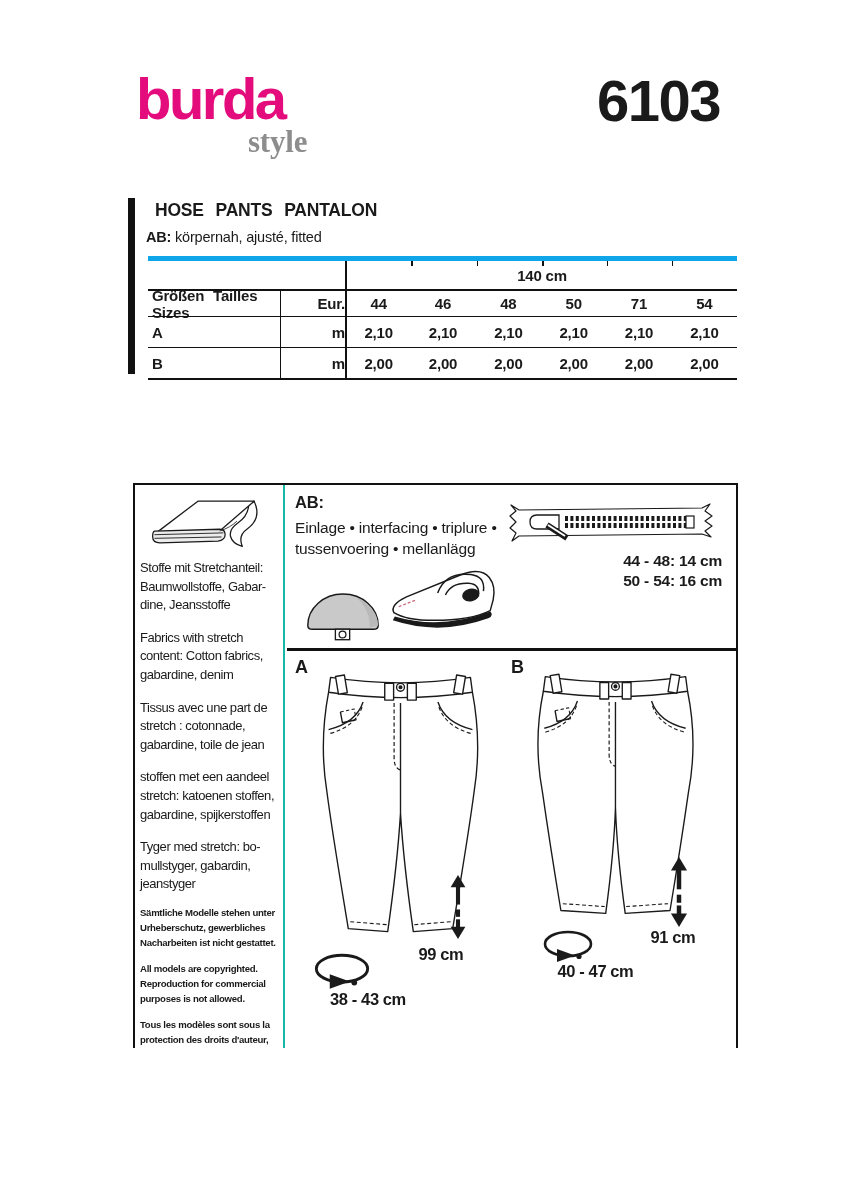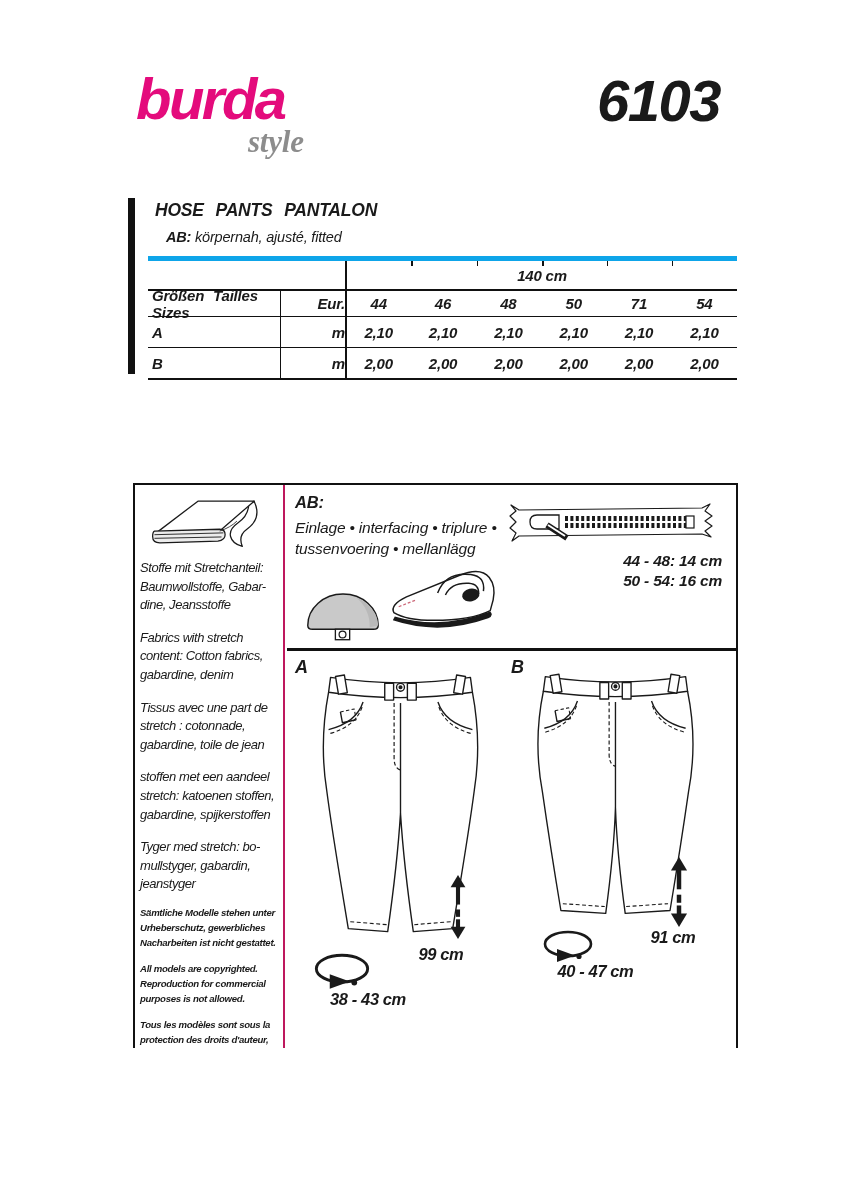--- a/index.html
+++ b/index.html
@@ -1,17 +1,17 @@
 <!DOCTYPE html>
 <html><head>
 <meta charset="utf-8">
 <style>
   html,body{margin:0;padding:0;background:#fff;}
   .page{position:relative;width:868px;height:1048px;background:#fff;overflow:hidden;
-        font-family:"Liberation Sans",sans-serif;color:#1a1a1a;letter-spacing:-0.2px;font-style:italic;}
+        font-family:"Liberation Sans",sans-serif;color:#1a1a1a;letter-spacing:-0.2px;}
   .abs{position:absolute;}
   
   .logo-main{font-size:58px;font-weight:bold;color:#e40b7c;letter-spacing:-2.5px;line-height:1;}
   .logo-sub{font-family:"Liberation Serif",serif;font-weight:bold;color:#8d8d8d;font-size:31px;line-height:1;}
   .pattern-number{font-size:58px;font-weight:bold;letter-spacing:-1.5px;text-align:left;line-height:1;}
   .title-bar{background:#111;}
   .doc-title{font-size:17.5px;font-weight:bold;word-spacing:7px;letter-spacing:-0.2px;}
   .doc-subtitle{font-size:14.5px;}
   .doc-subtitle b{font-weight:bold;}
   
@@ -21,21 +21,21 @@
   .r1{height:28px;} .r2{height:25px;border-top:2px solid #111;} .r3{height:30px;border-top:1.8px solid #111;}
   .cell-left{justify-content:flex-start !important;padding-left:4px;}
   .cell-right{justify-content:flex-end !important;}
   .v-eur{border-left:1.5px solid #111;}
   .v-sizes{border-left:2.5px solid #111;}
   .span2{grid-column:span 2;} .span6{grid-column:span 6;position:relative;}
   .tick{position:absolute;top:0;width:1.6px;height:5px;background:#111;}
   .sizes-label{word-spacing:5px;}
   
   .main-box{left:133px;top:483px;width:601px;height:570px;border:2px solid #111;}
-  .sidebar{left:0;top:0;width:150px;height:570px;border-right:2px solid #be185d;box-sizing:border-box;padding:6px 4px 0 5px;}
+  .sidebar{left:0;top:0;width:150px;height:570px;border-right:2px solid #14b8a6;box-sizing:border-box;padding:6px 4px 0 5px;}
   .side-par{font-size:13px;line-height:18.6px;letter-spacing:-0.45px;margin-bottom:14px;white-space:pre;}
   .side-legal{font-size:9.6px;line-height:15px;font-weight:bold;letter-spacing:-0.3px;margin-bottom:11px;white-space:pre;}
   .h-divider{left:152px;right:0;top:163px;height:2.5px;background:#111;}
   .ab-head{font-size:16.5px;font-weight:bold;}
   .notions-line{font-size:15.5px;line-height:21px;white-space:pre;}
   .zip-sizes{font-size:15.5px;font-weight:bold;line-height:19.5px;text-align:right;white-space:pre;}
   .view-label{font-size:18px;font-weight:bold;}
   .measure{font-size:16.5px;font-weight:bold;letter-spacing:-0.4px;text-align:center;}
   
   .footer-line{left:133px;top:1063px;width:606px;font-size:13px;letter-spacing:-0.3px;}
@@ -46,21 +46,21 @@
 <div class="page">
 
   <div class="abs" style="left:136px;top:70px;">
     <div class="logo-main">burda</div>
     <div class="logo-sub abs" style="left:112px;top:56px;">style</div>
   </div>
   <div class="abs pattern-number" style="left:597px;top:72px;width:140px;">6103</div>
 
   <div class="abs title-bar" style="left:128px;top:198px;width:7px;height:176px;"></div>
   <div class="abs doc-title" style="left:155px;top:200px;">HOSE PANTS PANTALON</div>
-  <div class="abs doc-subtitle" style="left:166px;top:229px;"><b>AB:</b><span> körpernah, ajusté, fitted</span></div>
+  <div class="abs doc-subtitle" style="left:146px;top:229px;"><b>AB:</b><span> körpernah, ajusté, fitted</span></div>
 
   <div class="abs size-table">
     <div class="c r1 span2"></div>
     <div class="c r1 span6 v-sizes">
       <span>140 cm</span>
       <span class="tick" style="left:16.5%;"></span>
       <span class="tick" style="left:33.3%;"></span>
       <span class="tick" style="left:50%;"></span>
       <span class="tick" style="left:66.6%;"></span>
       <span class="tick" style="left:83.3%;"></span>

